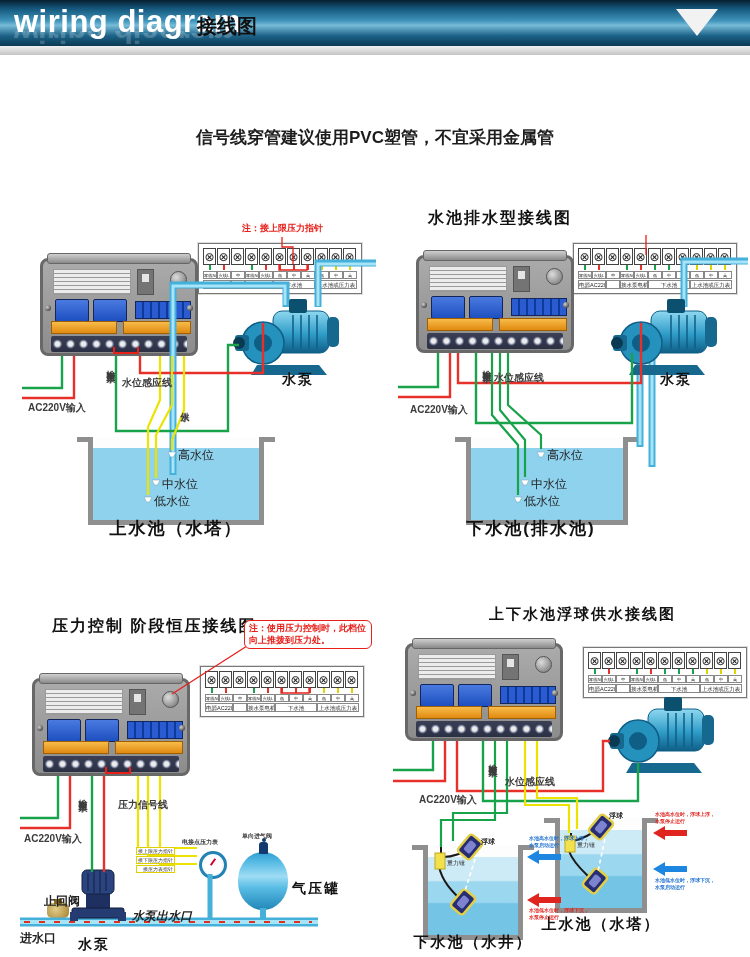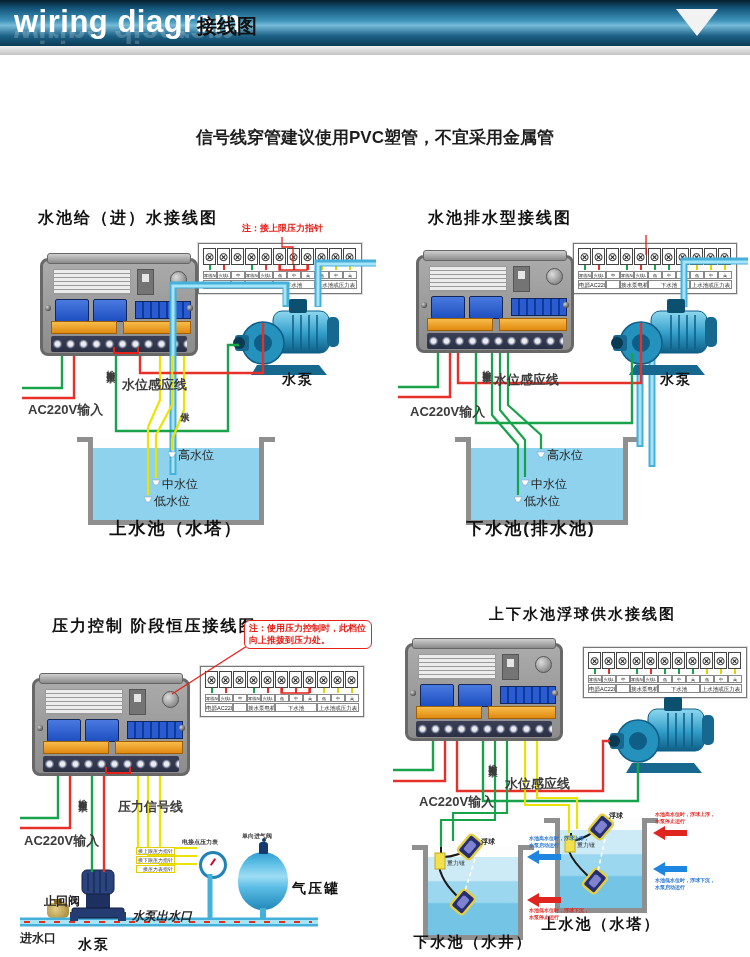--- a/index.html
+++ b/index.html
@@ -16,21 +16,21 @@
   .htri{position:absolute;left:676px;top:9px;width:0;height:0;border-left:21px solid transparent;border-right:21px solid transparent;border-top:27px solid #f2f2f2;}
 
   .main-title{position:absolute;left:0;top:55px;width:750px;text-align:center;font-size:35px;font-weight:bold;color:#e60505;letter-spacing:3px;}
   .main-sub{position:absolute;left:0;top:126px;width:750px;text-align:center;font-size:17px;font-weight:bold;color:#1d1d1d;}
 
   .panel{position:absolute;}
   .panel svg.ov{position:absolute;left:0;top:0;z-index:3;pointer-events:none;}
   .ptitle{position:absolute;z-index:5;font-size:16px;font-weight:bold;color:#111;letter-spacing:2px;}
   .note{position:absolute;z-index:5;color:#e8201a;font-size:9px;font-weight:bold;line-height:1.3;}
   .notebox{border:1px solid #e8201a;border-radius:6px;padding:2px 4px;background:#fff;}
-  .lbl{position:absolute;z-index:5;font-size:13px;font-weight:bold;color:#3c3c3c;}
+  .lbl{position:absolute;z-index:5;font-size:10px;font-weight:bold;color:#3c3c3c;}
   .vlbl{position:absolute;z-index:5;writing-mode:vertical-rl;font-size:9px;font-weight:bold;color:#3c3c3c;letter-spacing:1px;}
   .slbl{position:absolute;z-index:5;font-size:12px;color:#222;}
   .pumplbl{position:absolute;z-index:5;font-size:14px;font-weight:bold;color:#111;letter-spacing:2px;}
   .tankcap{position:absolute;z-index:5;font-size:17px;font-weight:bold;color:#111;letter-spacing:2px;text-align:center;}
   .tinybox{display:block;font-size:5px;color:#333;background:#fff;border:1px solid #e0d000;padding:0 1px;margin:1px 0;white-space:nowrap;}
   .fnote{position:absolute;z-index:5;font-size:5px;line-height:1.35;width:60px;font-weight:bold;}
   .fnote.b{color:#1d6fd0;} .fnote.r{color:#e02520;}
 
   
   .tank{position:absolute;z-index:1;border:5px solid #8f8f8f;border-top:none;background:#fdfdfd;box-sizing:border-box;}
@@ -93,21 +93,20 @@
     <div class="wd">wiring diagram</div>
     <div class="wd-rf">wiring diagram</div>
     <div class="htri"></div>
   </div>
   <div class="hstrip"></div>
   <div class="hzh">接线图</div>
 
   <div class="main-sub">信号线穿管建议使用PVC塑管，不宜采用金属管</div>
 
   <div class="panel" style="left:20px;top:195px;width:356px;height:365px;">
-    <div class="ptitle" style="left:18px;top:13px;">水池给（进）水接线图</div>
     <div class="note" style="left:222px;top:28px;">注：接上限压力指针</div>
 
     <div class="tank" style="left:68px;top:242px;width:176px;height:88px;">
       <div class="water" style="top:11px;"></div>
     </div>
     <div class="tankcap" style="left:58px;top:322px;width:196px;">上水池（水塔）</div>
 
     <div class="controller" style="left:20px;top:63px;">
       <div class="ctl-lid"></div>
       <div class="ctl-sticker"></div>

